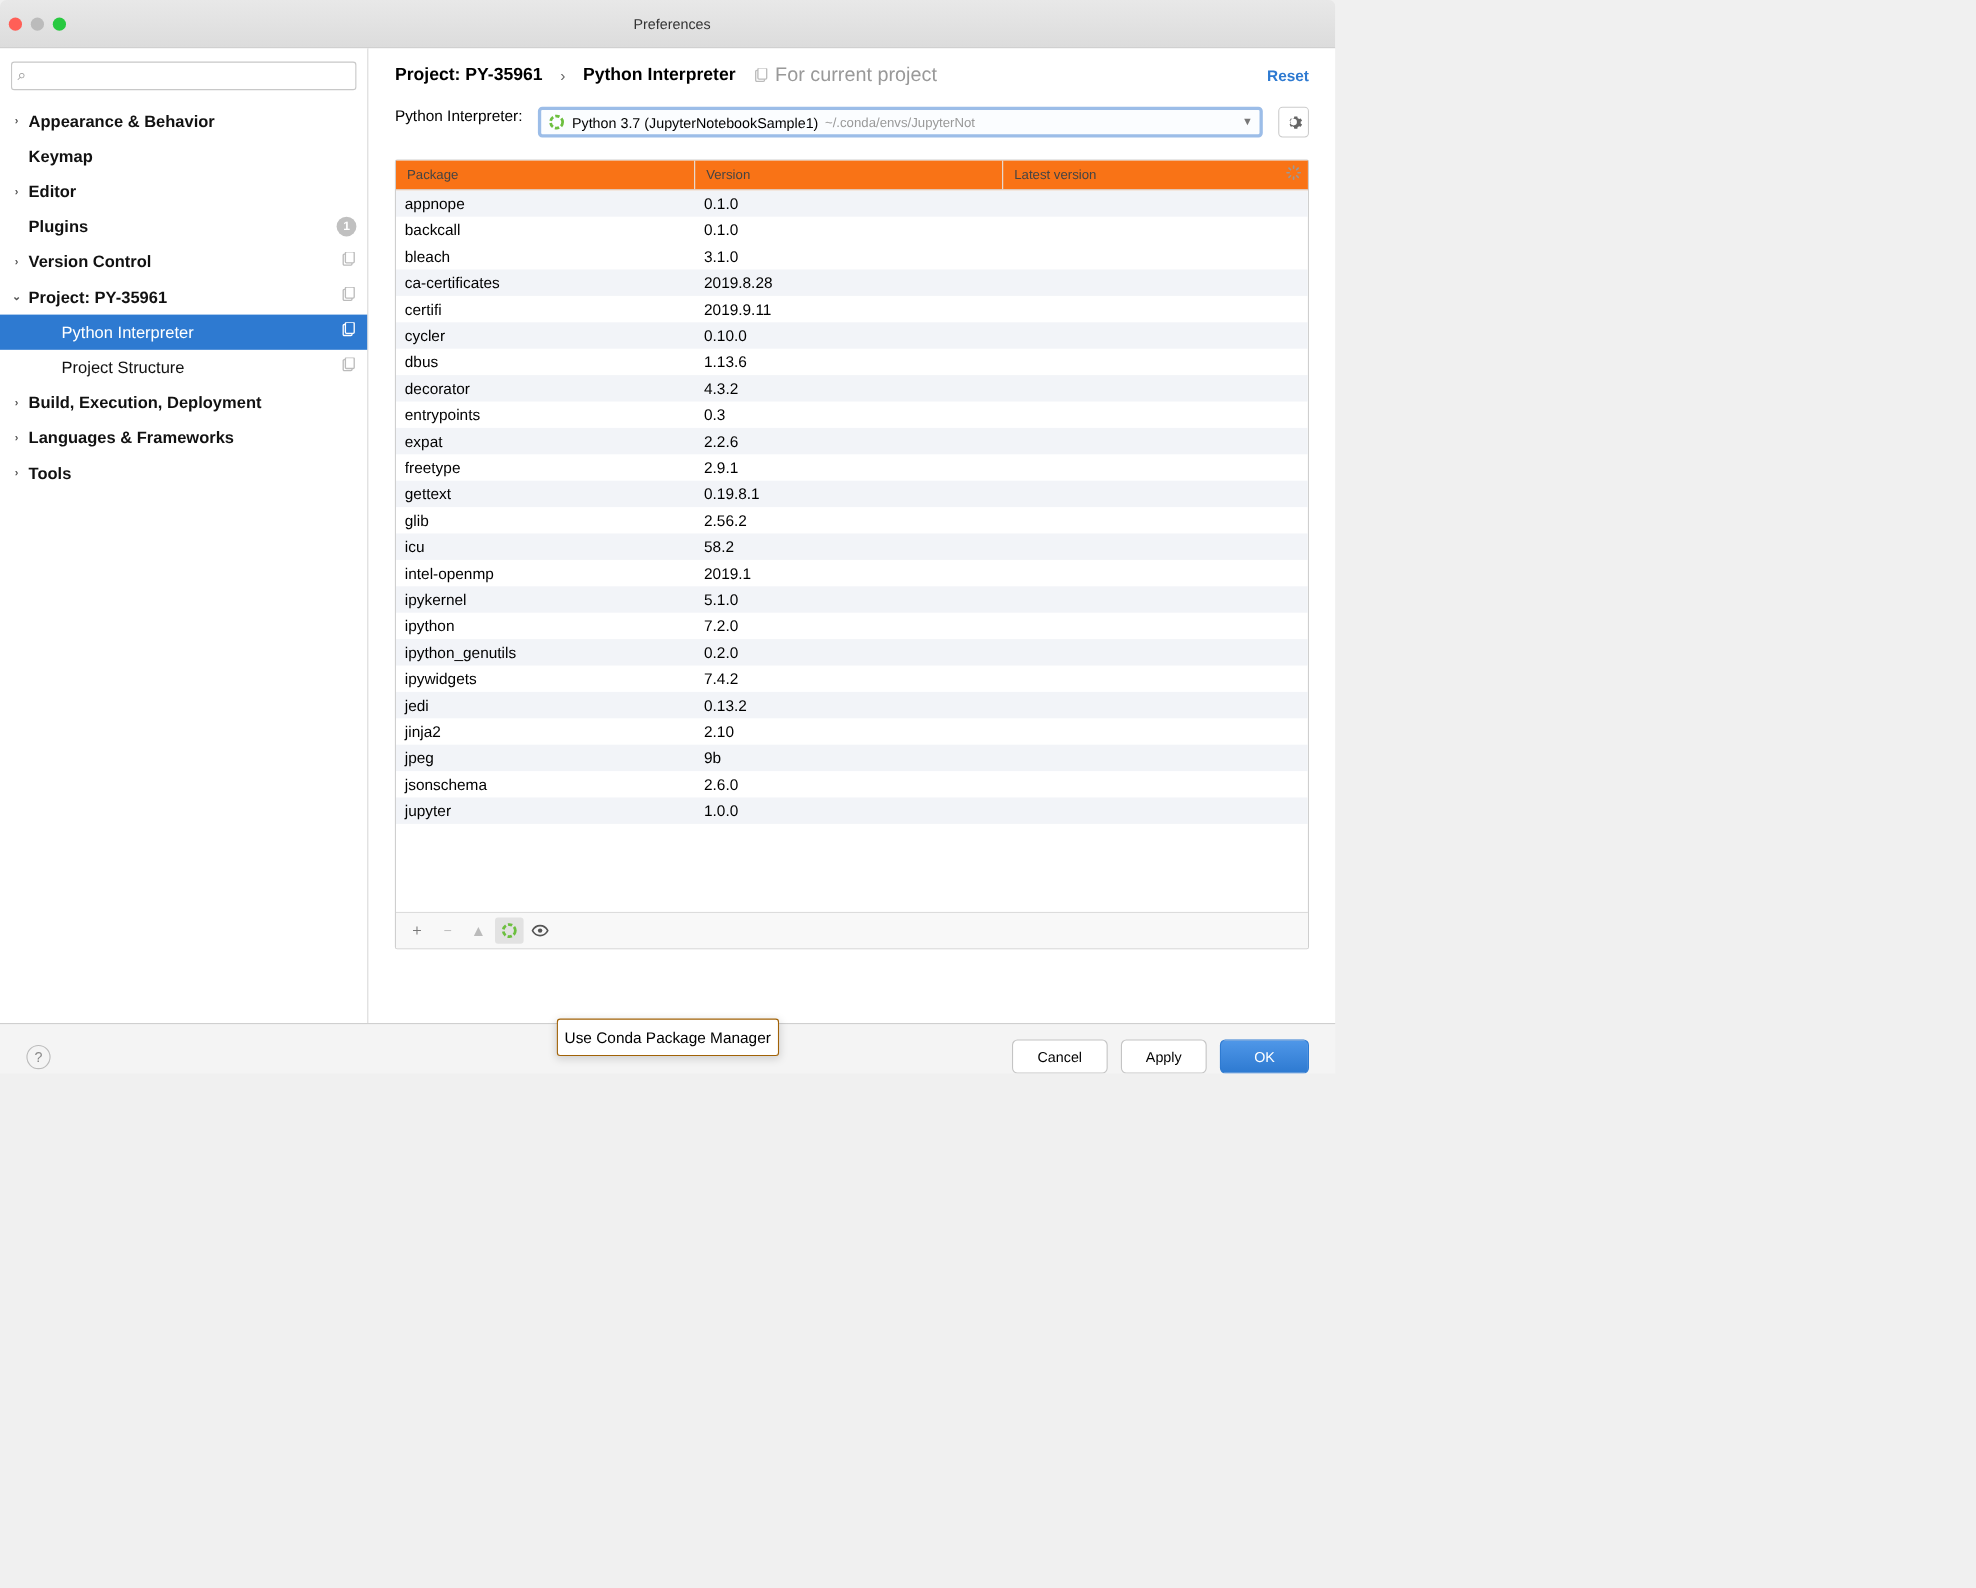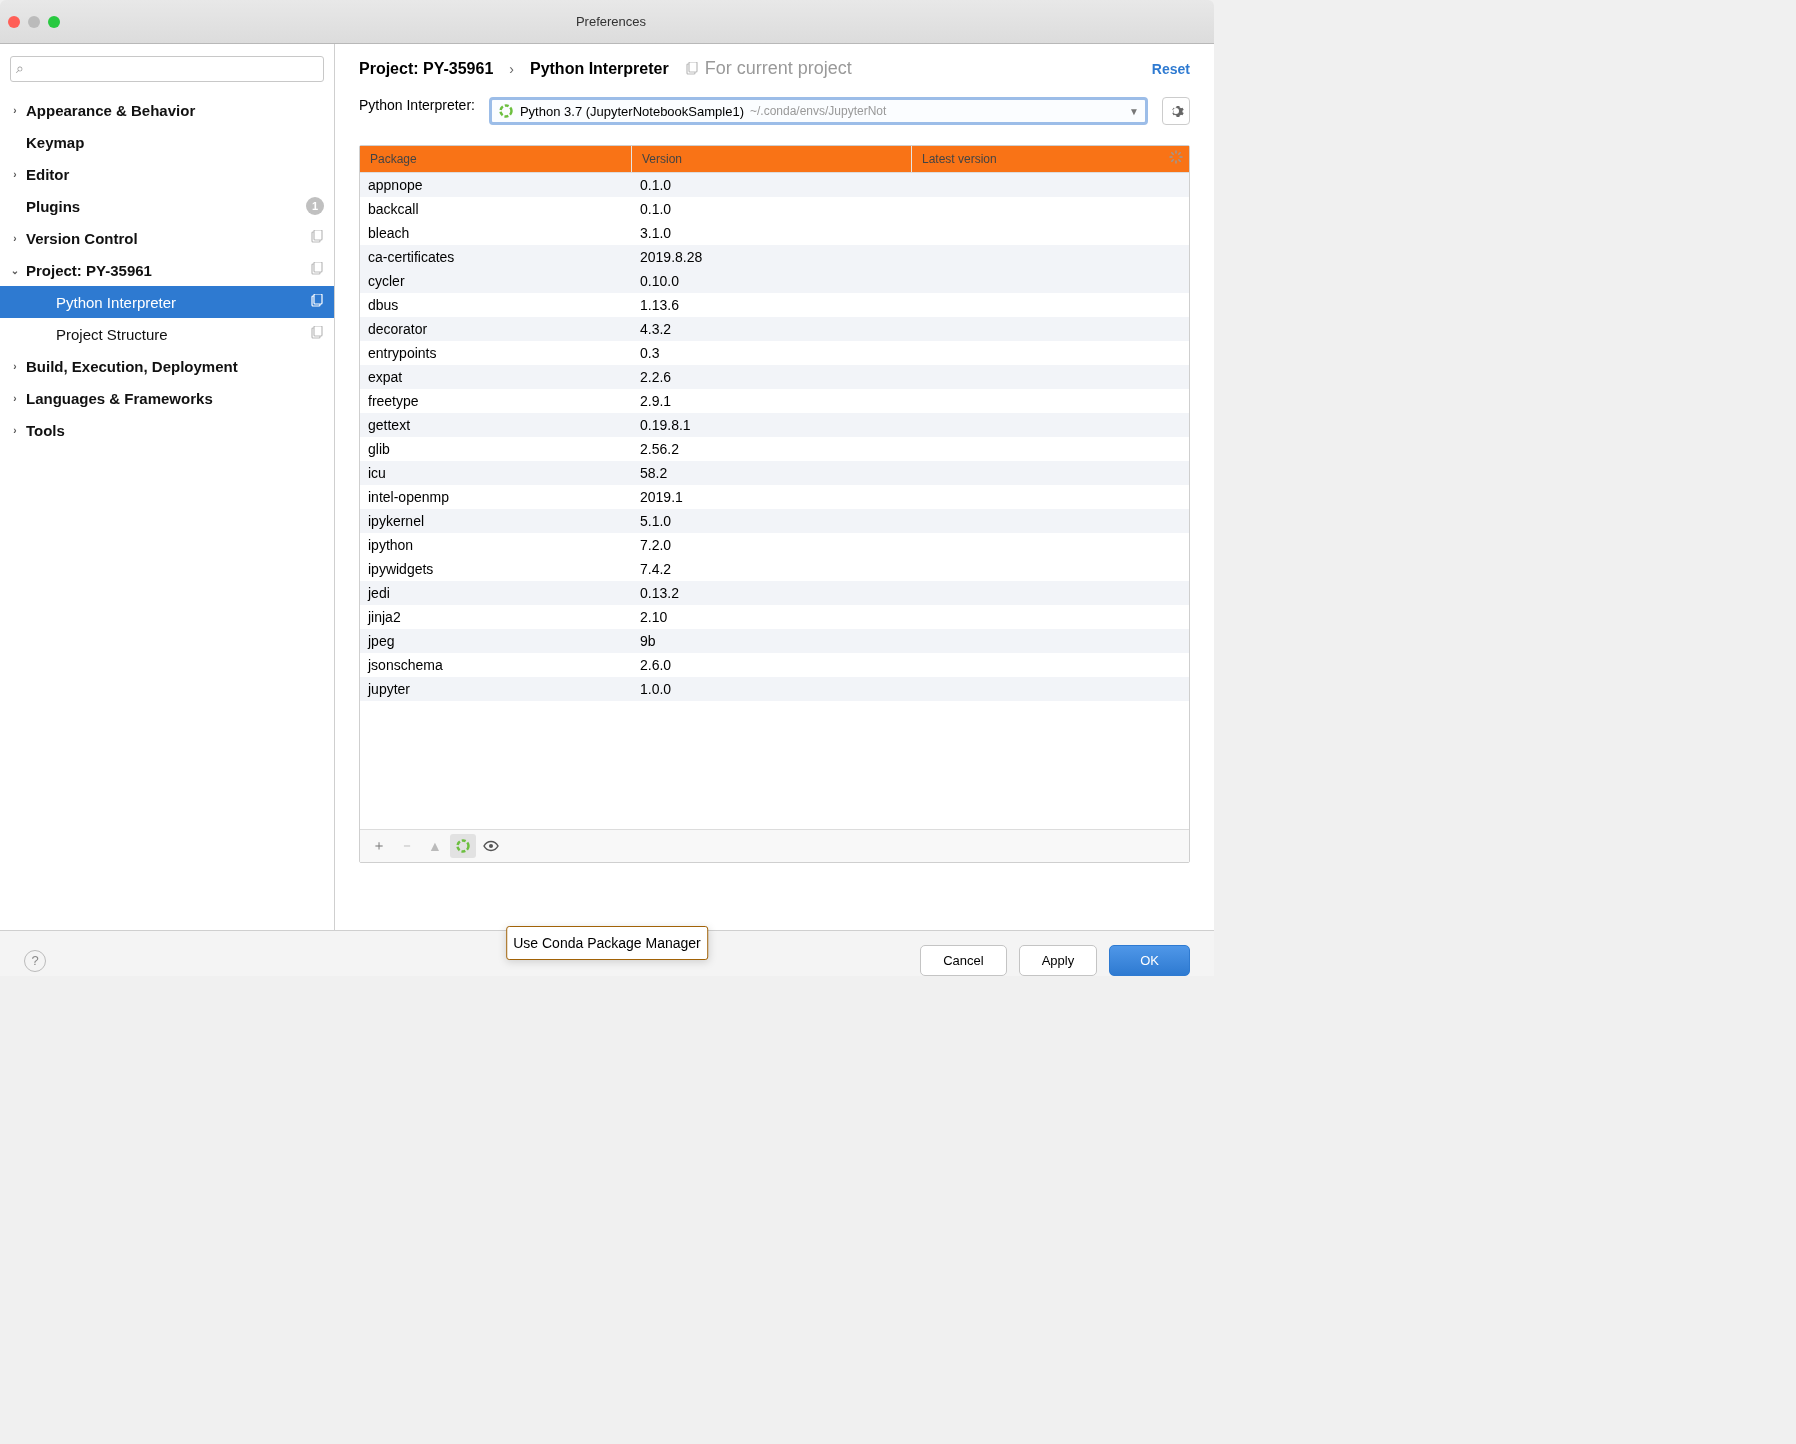--- a/index.html
+++ b/index.html
@@ -214,20 +214,25 @@
           <div class="pkg-row">
             <div class="n">bleach</div>
             <div class="v">3.1.0</div>
             <div class="l"></div>
           </div>
           <div class="pkg-row alt">
             <div class="n">ca-certificates</div>
             <div class="v">2019.8.28</div>
             <div class="l"></div>
           </div>
+          <div class="pkg-row">
+            <div class="n">certifi</div>
+            <div class="v">2019.9.11</div>
+            <div class="l"></div>
+          </div>
           <div class="pkg-row alt">
             <div class="n">cycler</div>
             <div class="v">0.10.0</div>
             <div class="l"></div>
           </div>
           <div class="pkg-row">
             <div class="n">dbus</div>
             <div class="v">1.13.6</div>
             <div class="l"></div>
           </div>
@@ -272,20 +277,25 @@
             <div class="l"></div>
           </div>
           <div class="pkg-row alt">
             <div class="n">ipykernel</div>
             <div class="v">5.1.0</div>
             <div class="l"></div>
           </div>
           <div class="pkg-row">
             <div class="n">ipython</div>
             <div class="v">7.2.0</div>
+            <div class="l"></div>
+          </div>
+          <div class="pkg-row alt">
+            <div class="n">ipython_genutils</div>
+            <div class="v">0.2.0</div>
             <div class="l"></div>
           </div>
           <div class="pkg-row">
             <div class="n">ipywidgets</div>
             <div class="v">7.4.2</div>
             <div class="l"></div>
           </div>
           <div class="pkg-row alt">
             <div class="n">jedi</div>
             <div class="v">0.13.2</div>

